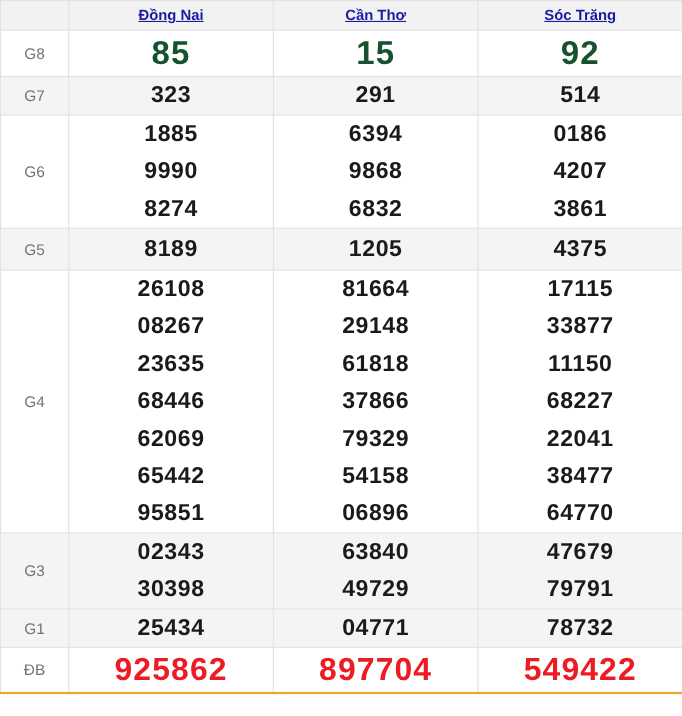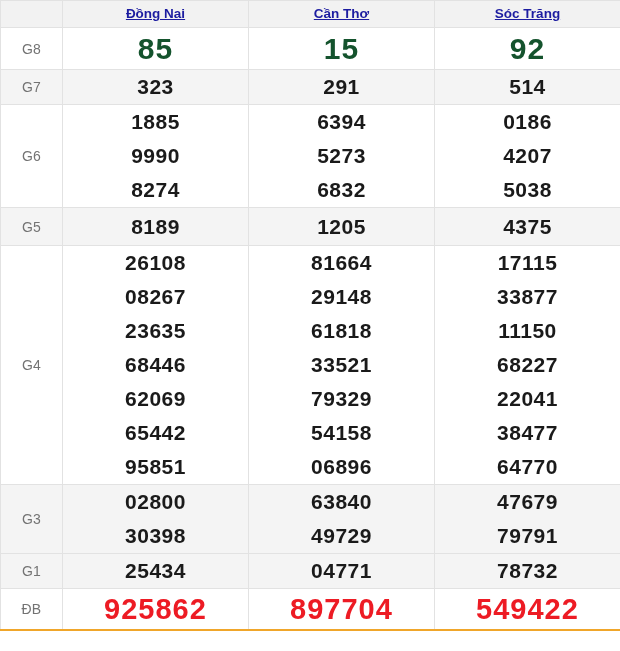--- a/index.html
+++ b/index.html
@@ -167,27 +167,27 @@
         </tr>
         <tr class="plain r-g6">
           <td class="prize-label">G6</td>
           <td class="num-cell">
             <span class="numline">1885</span>
             <span class="numline">9990</span>
             <span class="numline">8274</span>
           </td>
           <td class="num-cell">
             <span class="numline">6394</span>
-            <span class="numline">5273</span>
+            <span class="numline">9868</span>
             <span class="numline">6832</span>
           </td>
           <td class="num-cell">
             <span class="numline">0186</span>
             <span class="numline">4207</span>
-            <span class="numline">5038</span>
+            <span class="numline">3861</span>
           </td>
         </tr>
         <tr class="shade r-g5">
           <td class="prize-label">G5</td>
           <td class="num-cell">
             <span class="numline">8189</span>
           </td>
           <td class="num-cell">
             <span class="numline">1205</span>
           </td>
@@ -203,39 +203,39 @@
             <span class="numline">23635</span>
             <span class="numline">68446</span>
             <span class="numline">62069</span>
             <span class="numline">65442</span>
             <span class="numline">95851</span>
           </td>
           <td class="num-cell">
             <span class="numline">81664</span>
             <span class="numline">29148</span>
             <span class="numline">61818</span>
-            <span class="numline">33521</span>
+            <span class="numline">37866</span>
             <span class="numline">79329</span>
             <span class="numline">54158</span>
             <span class="numline">06896</span>
           </td>
           <td class="num-cell">
             <span class="numline">17115</span>
             <span class="numline">33877</span>
             <span class="numline">11150</span>
             <span class="numline">68227</span>
             <span class="numline">22041</span>
             <span class="numline">38477</span>
             <span class="numline">64770</span>
           </td>
         </tr>
         <tr class="shade r-g3">
           <td class="prize-label">G3</td>
           <td class="num-cell">
-            <span class="numline">02800</span>
+            <span class="numline">02343</span>
             <span class="numline">30398</span>
           </td>
           <td class="num-cell">
             <span class="numline">63840</span>
             <span class="numline">49729</span>
           </td>
           <td class="num-cell">
             <span class="numline">47679</span>
             <span class="numline">79791</span>
           </td>

